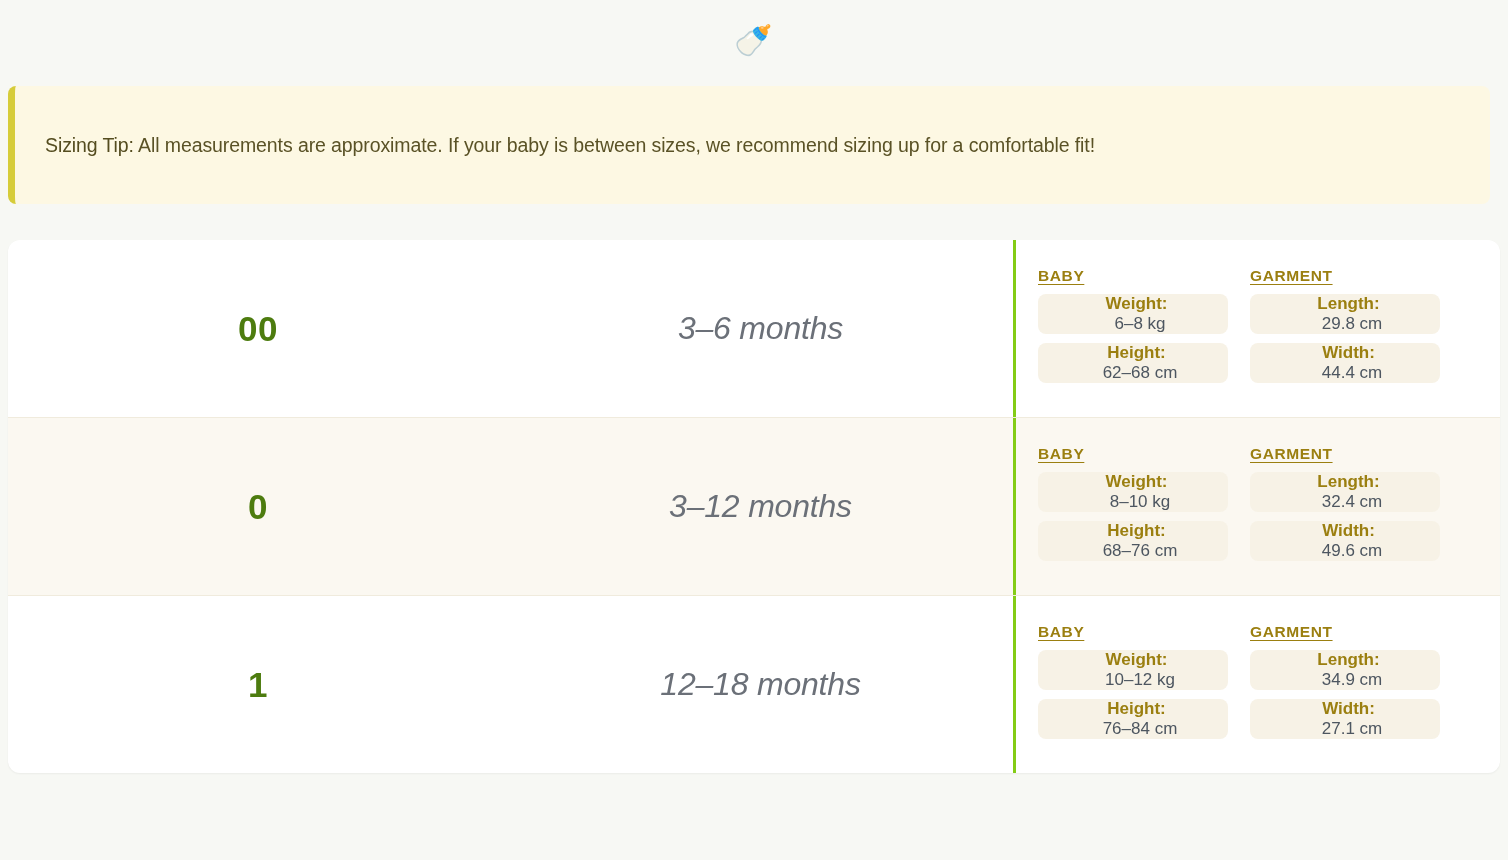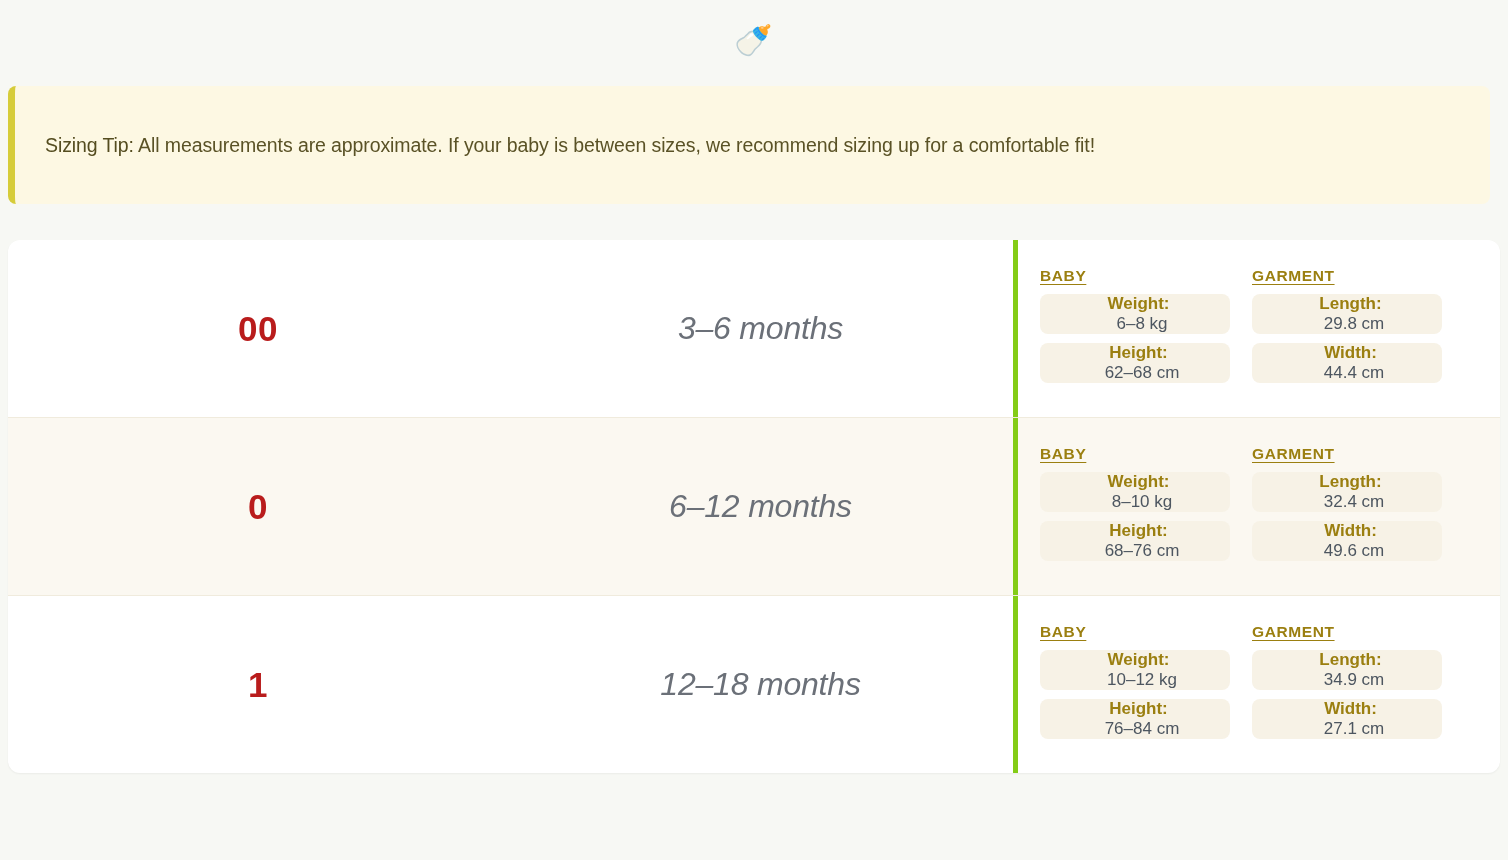--- a/index.html
+++ b/index.html
@@ -91,41 +91,41 @@
   .td-size {
     width: 500px;
     display: flex;
     align-items: center;
     justify-content: center;
     box-sizing: border-box;
   }
   .size-value {
     font-size: 35px;
     font-weight: bold;
-    color: #b91c1c;
+    color: #4d7c0f;
     letter-spacing: 0.5px;
   }
 
   .td-age {
     width: 505px;
     display: flex;
     align-items: center;
     justify-content: center;
     box-sizing: border-box;
   }
   .age-value {
     font-size: 32px;
     font-style: italic;
     color: #6b7078;
     letter-spacing: -0.2px;
   }
 
   .td-meas {
     flex: 1;
-    border-left: 5px solid #84cc16;
+    border-left: 3px solid #84cc16;
     padding: 16px 0 16px 22px;
     box-sizing: border-box;
     display: flex;
     align-items: center;
   }
   .meas-groups {
     display: flex;
     gap: 22px;
   }
   .meas-group { width: 190px; }
@@ -211,21 +211,21 @@
         </div>
       </div>
     </div>
   </div>
 
   <div class="trow alt">
     <div class="td-size">
       <span class="size-value">0</span>
     </div>
     <div class="td-age">
-      <span class="age-value">6–12 months</span>
+      <span class="age-value">3–12 months</span>
     </div>
     <div class="td-meas">
       <div class="meas-groups">
         <div class="meas-group">
           <div class="meas-group-title">BABY</div>
           <div class="chip">
             <span class="chip-key">Weight:</span>
             <span class="chip-val">8–10 kg</span>
           </div>
           <div class="chip">

